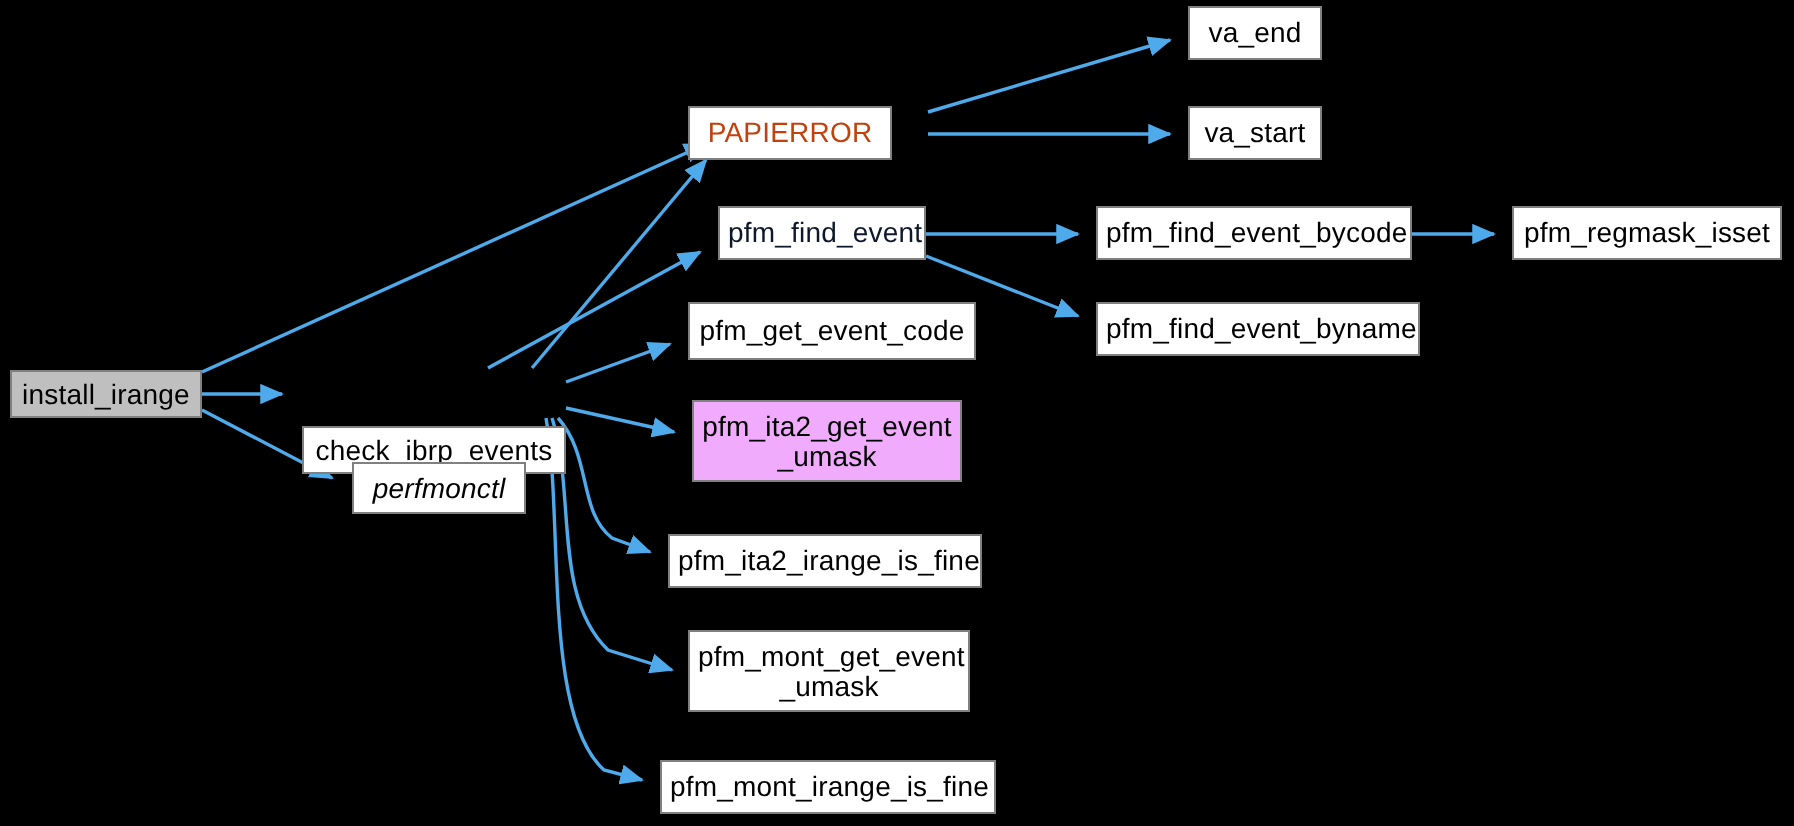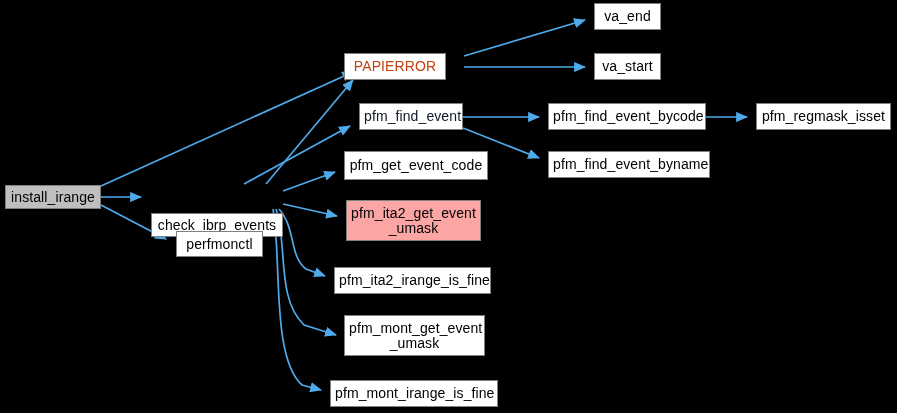--- a/index.html
+++ b/index.html
@@ -71,25 +71,25 @@
       <path d="M276,209 C288,246 276,298 304,325 L336,335" fill="none" stroke="#4eaaea" stroke-width="1.7" marker-end="url(#arrowhead)"></path>
       <path d="M273,209 C282,259 271,357 302,385 L321,390" fill="none" stroke="#4eaaea" stroke-width="1.7" marker-end="url(#arrowhead)"></path>
       <path d="M464,56 L585,20" fill="none" stroke="#4eaaea" stroke-width="1.7" marker-end="url(#arrowhead)"></path>
       <path d="M464,67 L585,67" fill="none" stroke="#4eaaea" stroke-width="1.7" marker-end="url(#arrowhead)"></path>
       <path d="M463,117 L539,117" fill="none" stroke="#4eaaea" stroke-width="1.7" marker-end="url(#arrowhead)"></path>
       <path d="M463,128 L539,158" fill="none" stroke="#4eaaea" stroke-width="1.7" marker-end="url(#arrowhead)"></path>
       <path d="M706,117 L747,117" fill="none" stroke="#4eaaea" stroke-width="1.7" marker-end="url(#arrowhead)"></path>
     </svg>
 <div class="node root" style="left: 5px; top: 185px; width: 96px; height: 24px; border-color: rgb(128, 128, 128); background: rgb(191, 191, 191); color: rgb(0, 0, 0);"><span class="node-label">install_irange</span></div>
     <div class="node" style="left: 151px; top: 185px; width: 132px; height: 24px; border-color: rgb(128, 128, 128); background: rgb(255, 255, 255); color: rgb(0, 0, 0); margin-top: 28px;"><span class="node-label">check_ibrp_events</span></div>
-    <div class="node" style="left: 176px; top: 231px; width: 87px; height: 26px; border-color: rgb(128, 128, 128); background: rgb(255, 255, 255); color: rgb(0, 0, 0);"><span class="node-label">perfmonctl</span></div>
+    <div class="node" style="left: 176px; top: 231px; width: 87px; height: 26px; border-color: rgb(128, 128, 128); background: rgb(255, 255, 255); color: rgb(0, 0, 0); font-style: italic;"><span class="node-label">perfmonctl</span></div>
     <div class="node" style="left: 344px; top: 53px; width: 102px; height: 27px; border-color: rgb(128, 128, 128); background: rgb(255, 255, 255); color: #c2410c;"><span class="node-label">PAPIERROR</span></div>
     <div class="node" style="left: 359px; top: 103px; width: 104px; height: 27px; border-color: rgb(128, 128, 128); background: rgb(255, 255, 255); color: #0f172a;"><span class="node-label">pfm_find_event</span></div>
     <div class="node" style="left: 344px; top: 151px; width: 144px; height: 29px; border-color: rgb(128, 128, 128); background: rgb(255, 255, 255); color: rgb(0, 0, 0);"><span class="node-label">pfm_get_event_code</span></div>
-    <div class="node" style="left: 346px; top: 200px; width: 135px; height: 41px; border-color: rgb(128, 128, 128); background: #fca5a5; color: rgb(0, 0, 0);"><span class="node-label">pfm_ita2_get_event
+    <div class="node" style="left: 346px; top: 200px; width: 135px; height: 41px; border-color: rgb(128, 128, 128); background: #f0abfc; color: rgb(0, 0, 0);"><span class="node-label">pfm_ita2_get_event
 _umask</span></div>
     <div class="node" style="left: 334px; top: 267px; width: 157px; height: 27px; border-color: rgb(128, 128, 128); background: rgb(255, 255, 255); color: rgb(0, 0, 0);"><span class="node-label">pfm_ita2_irange_is_fine</span></div>
     <div class="node" style="left: 344px; top: 315px; width: 141px; height: 41px; border-color: rgb(128, 128, 128); background: rgb(255, 255, 255); color: rgb(0, 0, 0);"><span class="node-label">pfm_mont_get_event
 _umask</span></div>
     <div class="node" style="left: 330px; top: 380px; width: 168px; height: 27px; border-color: rgb(128, 128, 128); background: rgb(255, 255, 255); color: rgb(0, 0, 0);"><span class="node-label">pfm_mont_irange_is_fine</span></div>
     <div class="node" style="left: 594px; top: 3px; width: 67px; height: 27px; border-color: rgb(128, 128, 128); background: rgb(255, 255, 255); color: rgb(0, 0, 0);"><span class="node-label">va_end</span></div>
     <div class="node" style="left: 548px; top: 103px; width: 158px; height: 27px; border-color: rgb(128, 128, 128); background: rgb(255, 255, 255); color: rgb(0, 0, 0);"><span class="node-label">pfm_find_event_bycode</span></div>
     <div class="node" style="left: 594px; top: 53px; width: 67px; height: 27px; border-color: rgb(128, 128, 128); background: rgb(255, 255, 255); color: rgb(0, 0, 0);"><span class="node-label">va_start</span></div>
     <div class="node" style="left: 548px; top: 151px; width: 162px; height: 27px; border-color: rgb(128, 128, 128); background: rgb(255, 255, 255); color: rgb(0, 0, 0);"><span class="node-label">pfm_find_event_byname</span></div>
     <div class="node" style="left: 756px; top: 103px; width: 135px; height: 27px; border-color: rgb(128, 128, 128); background: rgb(255, 255, 255); color: rgb(0, 0, 0); text-align: center;"><span class="node-label">pfm_regmask_isset</span></div>

